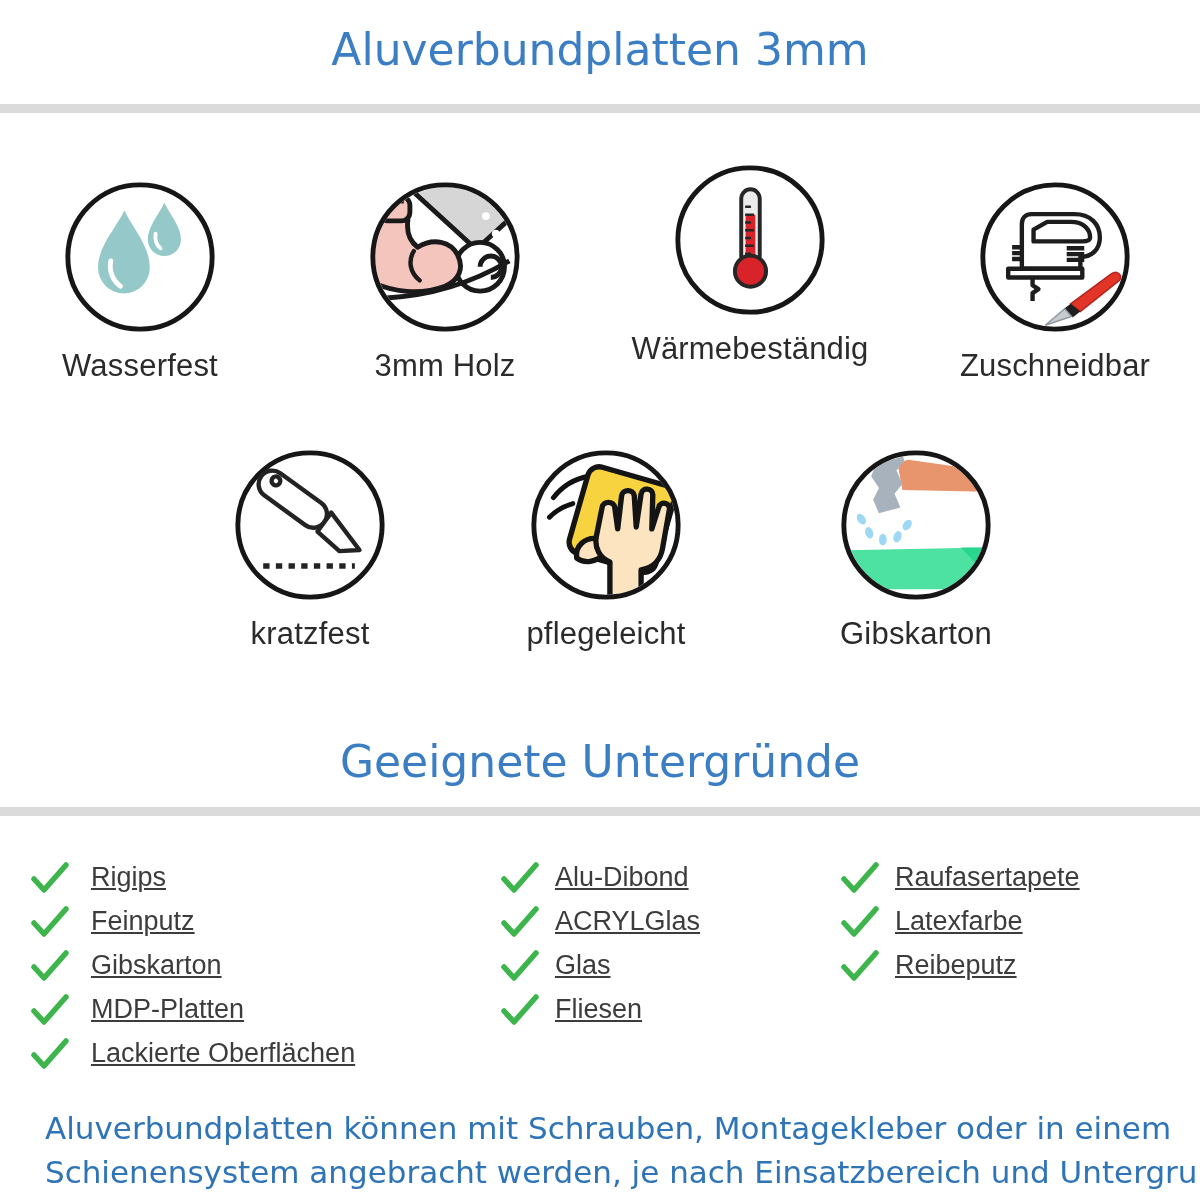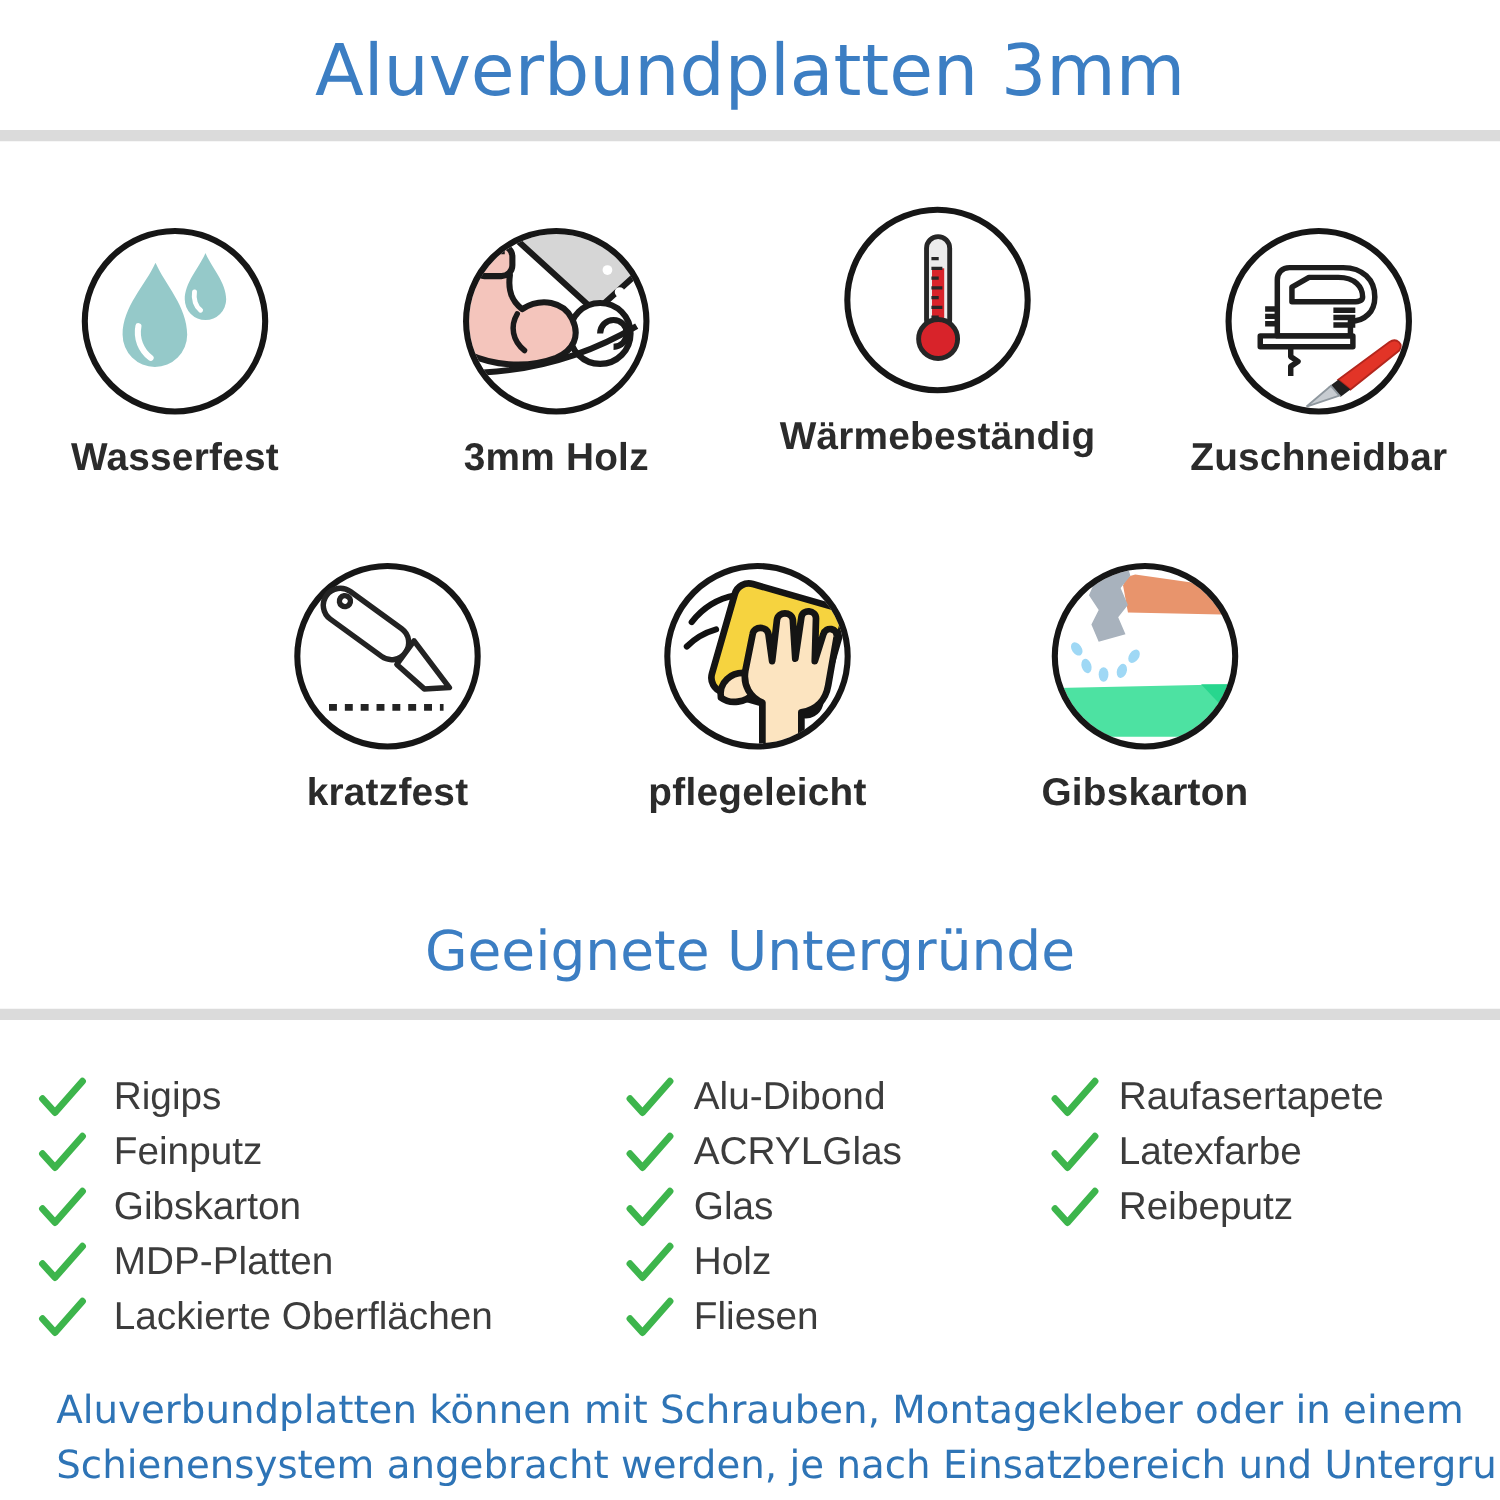--- a/index.html
+++ b/index.html
@@ -1,33 +1,33 @@
 <!DOCTYPE html>
 <html lang="de" style="--title_blue: #3c7ec3; --footer_blue: #2e74b6; --check_green: #3db54c; --divider_gray: #dbdbdb; --label_dark: #2b2b2b; --list_dark: #3c3c3c; --drop_teal: #95c9c9; --therm_red: #d8232a; --cloth_yellow: #f6d33f; --panel_green: #4de2a2; --hammer_gray: #a8b2bd; --handle_orange: #e8946c; --arm_pink: #f4c5bc; --knife_red: #e23427;"><head>
 <meta charset="utf-8">
 <style>
   html,body{margin:0;padding:0;background:#fff;}
   .page{position:relative;width:1200px;height:1200px;background:#fff;overflow:hidden;
         font-family:"Liberation Sans",sans-serif;}
   .title{position:absolute;top:24px;left:0;width:1200px;text-align:center;
-         font-family:"DejaVu Sans",sans-serif;font-size:57px;color:var(--title_blue);}
+         font-family:"DejaVu Sans",sans-serif;font-size:44px;color:var(--title_blue);}
   .subtitle{position:absolute;top:736px;left:0;width:1200px;text-align:center;
          font-family:"DejaVu Sans",sans-serif;font-size:44px;color:var(--title_blue);}
   .divider{position:absolute;left:0;width:1200px;height:9px;background:var(--divider_gray);}
   .divider.d1{top:104px;}
   .divider.d2{top:807px;}
-  .feature{position:absolute;width:260px;text-align:center;font-weight:bold;}
+  .feature{position:absolute;width:260px;text-align:center;}
   .fi{width:156px;height:156px;display:block;margin:0 auto;}
   .flabel{margin-top:13px;font-size:31px;color:var(--label_dark);letter-spacing:.2px;white-space:nowrap;}
   .col{position:absolute;top:855px;}
   .item{display:flex;align-items:center;height:44px;}
   .chk{width:40px;height:33px;flex:none;}
   .chk path{stroke:var(--check_green);stroke-width:5.5;fill:none;stroke-linecap:round;stroke-linejoin:round;}
   .c1 .chk{margin-right:21px;} .c2 .chk{margin-right:15px;} .c3 .chk{margin-right:15px;}
-  .itxt{font-size:31px;color:var(--list_dark);white-space:nowrap;}
+  .itxt{font-size:27px;color:var(--list_dark);white-space:nowrap;text-decoration:underline;}
   .footer{position:absolute;left:45px;top:1106px;font-family:"DejaVu Sans",sans-serif;
           font-size:31px;line-height:44px;color:var(--footer_blue);}
   .footer div{white-space:nowrap;}
 </style>
 </head>
 <body>
 
 <div class="page">
 
   <div class="title">Aluverbundplatten 3mm</div>
@@ -209,26 +209,20 @@
     <div class="item">
         <svg class="chk" viewBox="0 0 40 33">
           <path d="M4 18 L14 29 L36 4"></path>
         </svg>
         <span class="itxt">Glas</span>
       </div>
     <div class="item">
         <svg class="chk" viewBox="0 0 40 33">
           <path d="M4 18 L14 29 L36 4"></path>
         </svg>
-        <span class="itxt">Holz</span>
-      </div>
-    <div class="item">
-        <svg class="chk" viewBox="0 0 40 33">
-          <path d="M4 18 L14 29 L36 4"></path>
-        </svg>
         <span class="itxt">Fliesen</span>
       </div>
   </div>
 
   <div class="col c3" style="left:840px;">
     <div class="item">
         <svg class="chk" viewBox="0 0 40 33">
           <path d="M4 18 L14 29 L36 4"></path>
         </svg>
         <span class="itxt">Raufasertapete</span>

